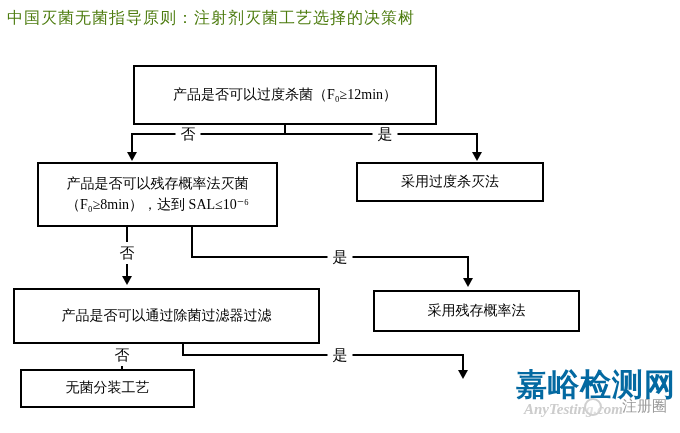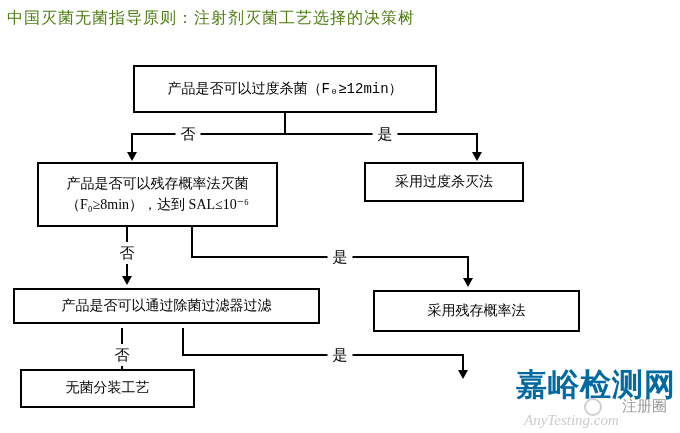--- a/index.html
+++ b/index.html
@@ -30,72 +30,72 @@
     position:absolute; z-index:3; background:#fff; padding:0 5px;
     font-size:15px; transform:translate(-50%,-50%); line-height:1.1;
   }
   .wm-big {
     position:absolute; left:516px; top:364px; z-index:5;
     font-size:31px; font-weight:bold; color:#0369a1; letter-spacing:1px;
     white-space:nowrap; pointer-events:none;
   }
   .wm-url {
     position:absolute; left:524px; top:401px; z-index:5;
-    font-size:15px; font-weight:normal; font-style:italic; color:#cccccc;
-    white-space:nowrap; pointer-events:none;margin-top:11px;
+    font-size:15px; font-weight:bold; font-style:italic; color:#cccccc;
+    white-space:nowrap; pointer-events:none;
   }
   .wm-badge {
     position:absolute; left:584px; top:397px; z-index:6;
     display:flex; align-items:center; gap:20px; pointer-events:none;
   }
   .wm-badge-circle {
     width:18px; height:18px; border:2px solid #d0d0d0; border-radius:50%;
     background:rgba(255,255,255,0.4); box-sizing:border-box;
   }
   .wm-badge-text { font-size:15px; color:#9a9a9a; white-space:nowrap; }
 </style>
 </head>
 <body>
 
 <div class="stage">
 
   <div class="title">中国灭菌无菌指导原则：注射剂灭菌工艺选择的决策树</div>
 
-  <div class="box" style="left:133px; top:65px; width:304px; height:48px;font-family:Liberation Mono, monospace;">
+  <div class="box" style="left:133px; top:65px; width:304px; height:60px;">
     <span>产品是否可以过度杀菌（F₀≥12min）</span>
   </div>
 
   <div class="vline" style="left:284px; top:110px; height:25px;"></div>
   <div class="hline" style="left:131px; top:133px; width:347px;"></div>
   <div class="vline" style="left:131px; top:133px; height:20px;"></div>
   <div class="arrowhead" style="left:127px; top:152px;"></div>
   <div class="vline" style="left:476px; top:133px; height:20px;"></div>
   <div class="arrowhead" style="left:472px; top:152px;"></div>
   <div class="edge-label" style="left:188px; top:134px;">否</div>
   <div class="edge-label" style="left:385px; top:134px;">是</div>
 
   <div class="box" style="left:37px; top:162px; width:241px; height:65px;justify-content:center;">
     <span>产品是否可以残存概率法灭菌</span>
     <span>（F₀≥8min），达到 SAL≤10⁻⁶</span>
   </div>
-  <div class="box" style="left:364px; top:162px; width:160px; height:40px;">
+  <div class="box" style="left:356px; top:162px; width:188px; height:40px;">
     <span>采用过度杀灭法</span>
   </div>
 
   <div class="vline" style="left:126px; top:227px; height:15px;"></div>
   <div class="edge-label" style="left:127px; top:253px;">否</div>
   <div class="vline" style="left:126px; top:264px; height:13px;"></div>
   <div class="arrowhead" style="left:122px; top:276px;"></div>
   <div class="vline" style="left:191px; top:227px; height:31px;"></div>
   <div class="hline" style="left:191px; top:256px; width:278px;"></div>
   <div class="edge-label" style="left:340px; top:257px;">是</div>
   <div class="vline" style="left:467px; top:256px; height:23px;"></div>
   <div class="arrowhead" style="left:463px; top:278px;"></div>
 
-  <div class="box" style="left:13px; top:288px; width:307px; height:36px;">
+  <div class="box" style="left:13px; top:288px; width:307px; height:56px;">
     <span>产品是否可以通过除菌过滤器过滤</span>
   </div>
   <div class="box" style="left:373px; top:290px; width:207px; height:42px;">
     <span>采用残存概率法</span>
   </div>
 
   <div class="vline" style="left:121px; top:328px; height:16px;"></div>
   <div class="edge-label" style="left:122px; top:355px;">否</div>
   <div class="vline" style="left:121px; top:366px; height:7px;"></div>
   <div class="arrowhead" style="left:117px; top:372px;"></div>

